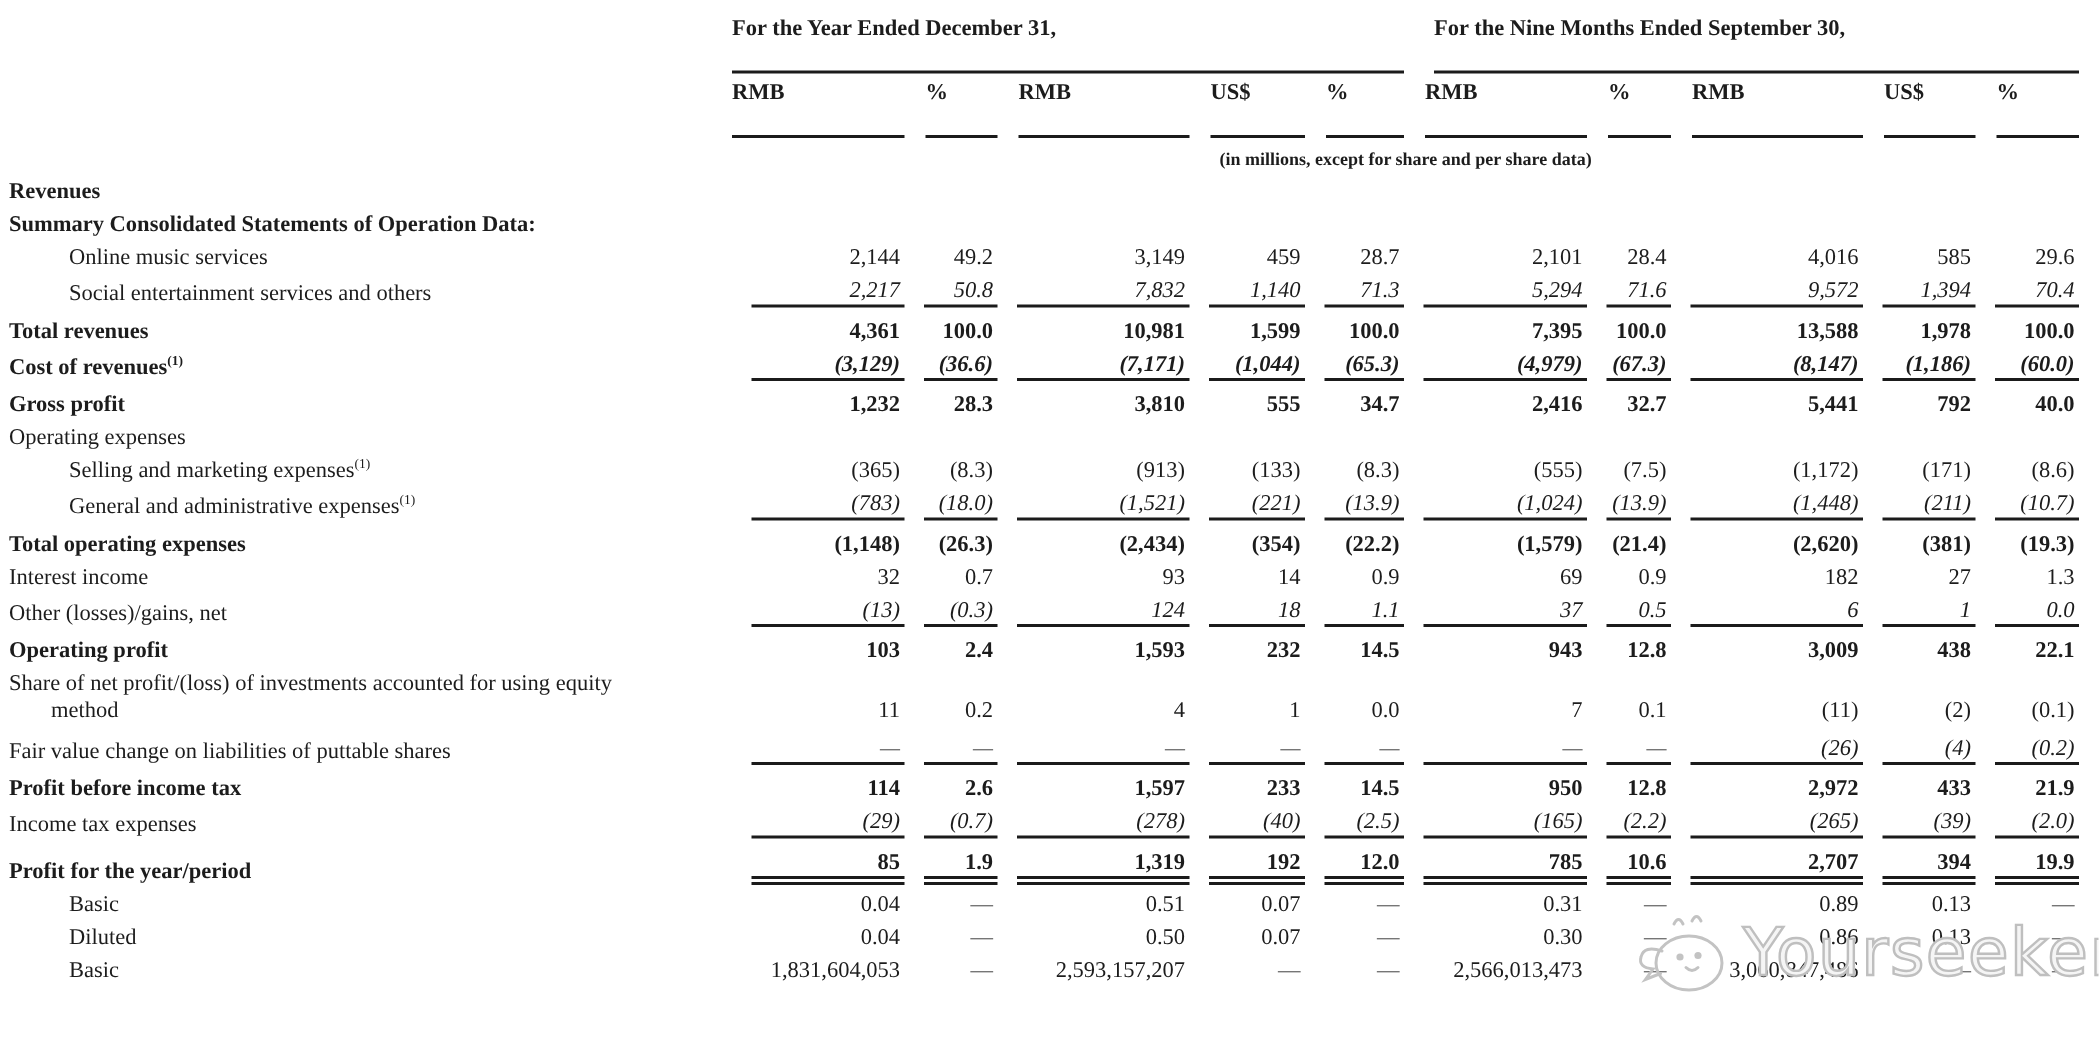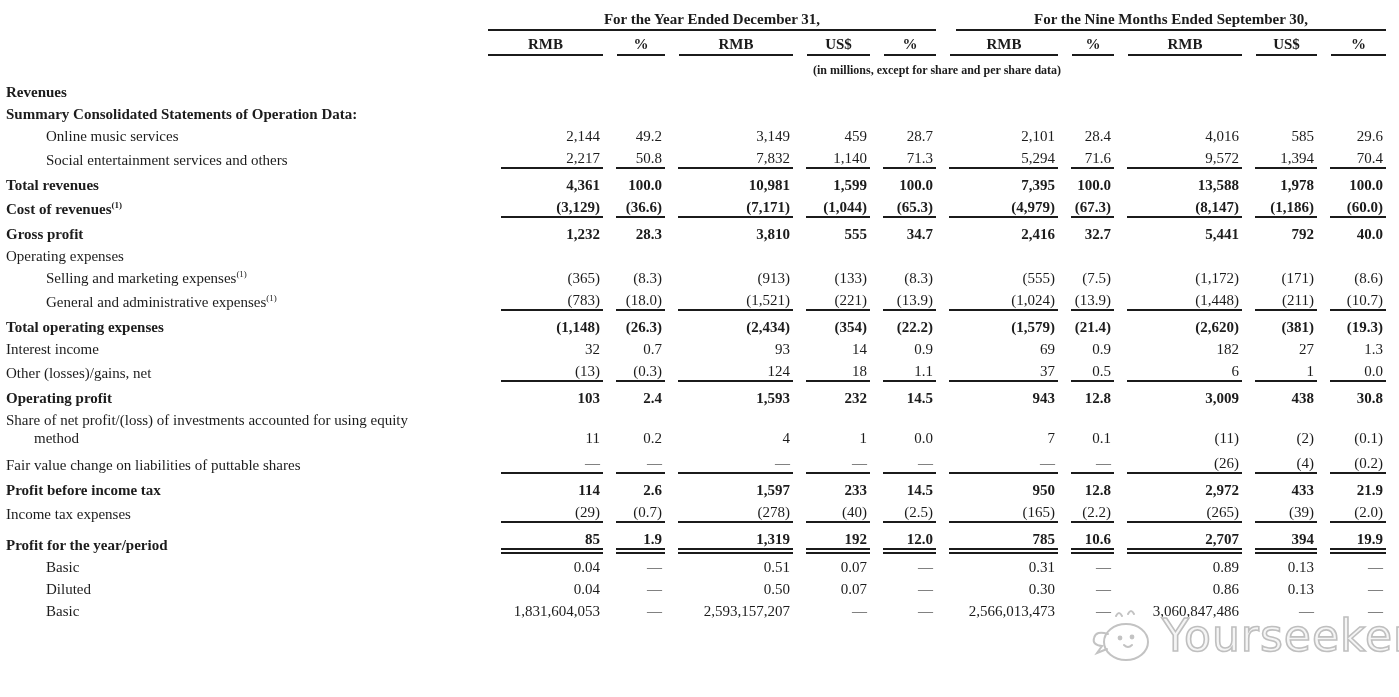--- a/index.html
+++ b/index.html
@@ -29,25 +29,25 @@
 
   
   td.num { text-align: right; }
   td.num .v {
     text-align: right;
     padding-right: 3px;
     margin-left: 13px;
     white-space: nowrap;
   }
   td.num:first-of-type .v { margin-left: 0; }
-  .v.rule  { border-bottom: 2px solid #1b1b1b; }
+  .v.rule  { border-bottom: 2px solid #1b1b1b; font-style: italic; }
   .v.drule { border-bottom: 6px double #1b1b1b; }
 
   
-  .hline { display: block; text-align: center; border-bottom: 2px solid #1b1b1b; padding-bottom: 1px; white-space: nowrap; }
+  .hline { display: block; text-align: left; border-bottom: 2px solid #1b1b1b; padding-bottom: 19px; white-space: nowrap; }
   .gap14 { margin-left: 14px; }
   .gap20 { margin-left: 20px; }
   th.units { text-align: center; font-size: 12px; padding-top: 3px; }
 
   .dash { color: #555; }
   tr.sp td { padding-top: 5px; }
 
   
   #watermark {
     position: absolute;
@@ -522,21 +522,21 @@
         <td class="num">
           <div class="v">12.8</div>
         </td>
         <td class="num">
           <div class="v">3,009</div>
         </td>
         <td class="num">
           <div class="v">438</div>
         </td>
         <td class="num">
-          <div class="v">30.8</div>
+          <div class="v">22.1</div>
         </td>
       </tr>
       <tr>
         <td class="lab">
           <div>Share of net profit/(loss) of investments accounted for using equity</div>
           <div class="cont">method</div>
         </td>
         <td class="num">
           <div class="v">11</div>
         </td>

